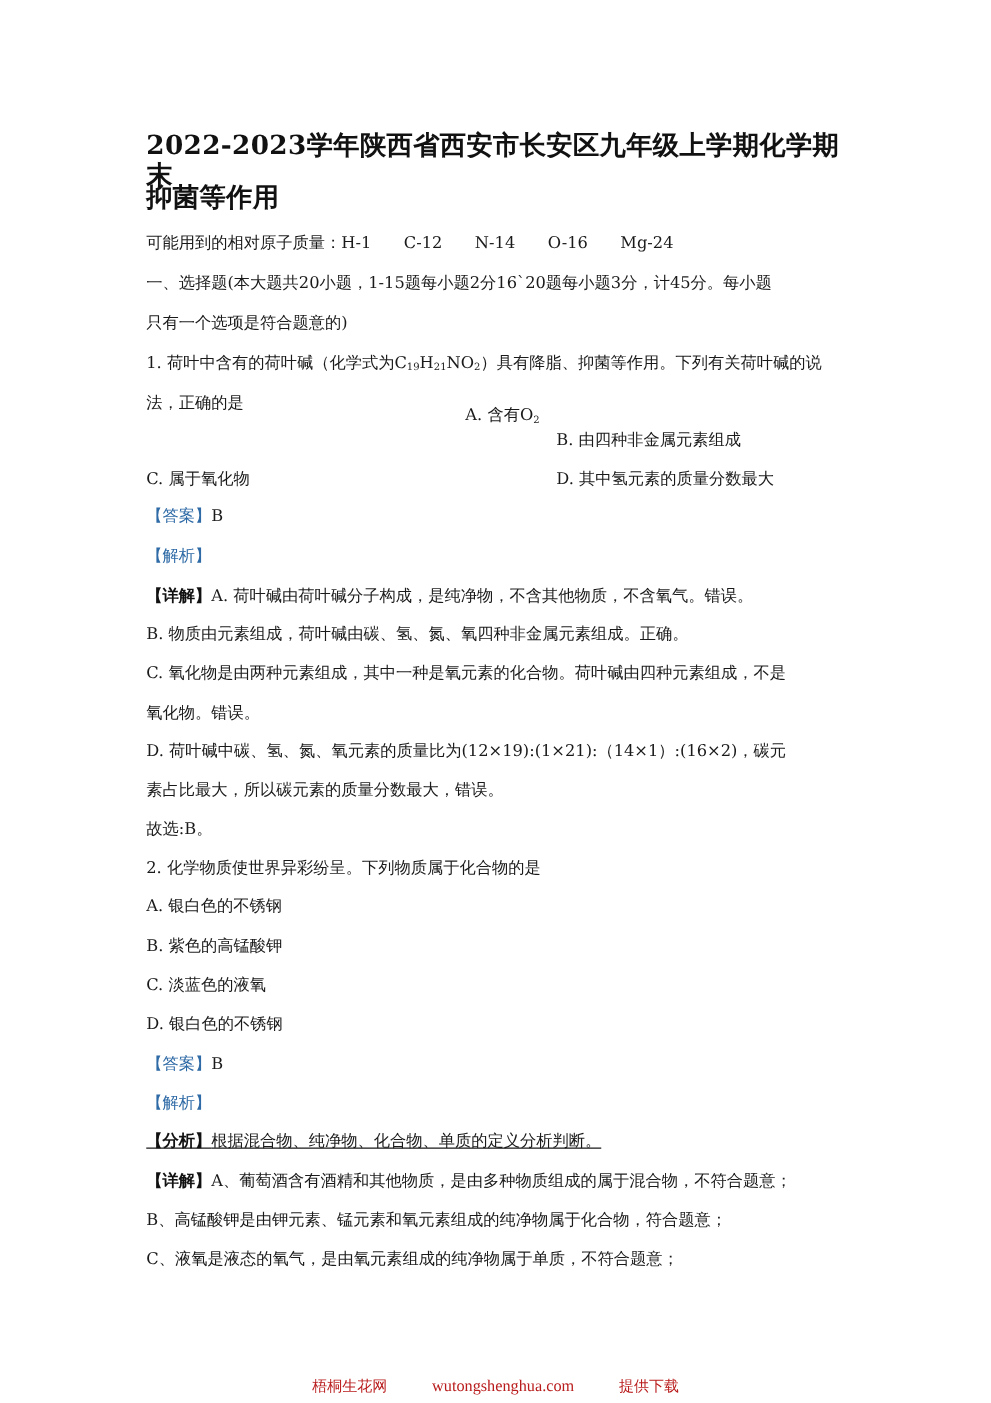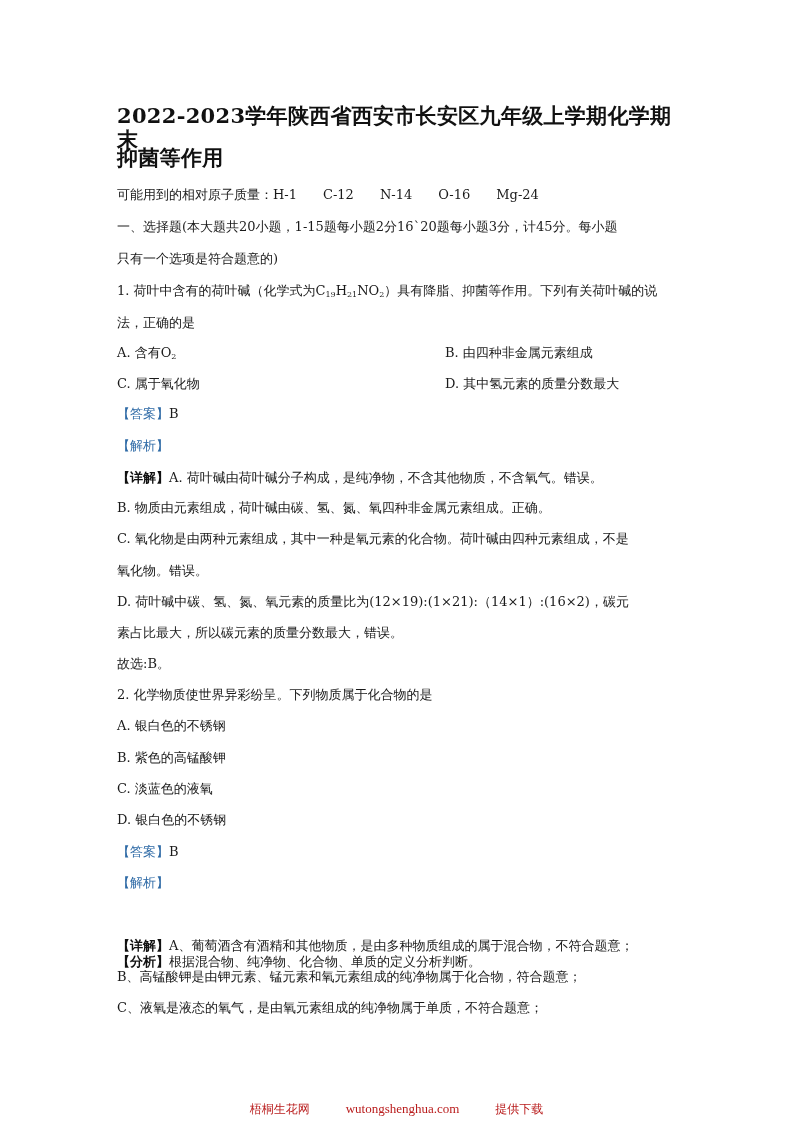--- a/index.html
+++ b/index.html
@@ -29,21 +29,21 @@
 
   <div class="line" style="top:187px;">可能用到的相对原子质量：H-1　　C-12　　N-14　　O-16　　Mg-24</div>
   <div class="line" style="top:219px;">一、选择题(本大题共20小题，1-15题每小题2分16`20题每小题3分，计45分。每小题</div>
   <div class="line" style="top:251px;">只有一个选项是符合题意的)</div>
 
   <div class="line" style="top:283px;">
     <span>1.  荷叶中含有的荷叶碱（化学式为C</span><sub>19</sub><span>H</span><sub>21</sub><span>NO</span><sub>2</sub><span>）具有降脂、抑菌等作用。下列有关荷叶碱的说</span>
   </div>
   <div class="line" style="top:315px;">法，正确的是</div>
 
-  <div class="line" style="top:345px;">
+  <div class="line" style="top:325px;text-align:center;">
     <span>A.  含有O</span><sub>2</sub>
   </div>
   <div class="opt-right" style="top:345px;">B.  由四种非金属元素组成</div>
   <div class="line" style="top:376px;">C.  属于氧化物</div>
   <div class="opt-right" style="top:376px;">D.  其中氢元素的质量分数最大</div>
 
   <div class="line" style="top:406px;">
     <span class="blue">【答案】</span><span>B</span>
   </div>
   <div class="line blue" style="top:438px;">【解析】</div>
@@ -62,21 +62,21 @@
   <div class="line" style="top:718px;">A.  银白色的不锈钢</div>
   <div class="line" style="top:750px;">B.  紫色的高锰酸钾</div>
   <div class="line" style="top:781px;">C.  淡蓝色的液氧</div>
   <div class="line" style="top:812px;">D.  银白色的不锈钢</div>
 
   <div class="line" style="top:844px;">
     <span class="blue">【答案】</span><span>B</span>
   </div>
   <div class="line blue" style="top:875px;">【解析】</div>
 
-  <div class="line" style="top:954px;">
+  <div class="line" style="top:906px;text-decoration:underline;">
     <span class="bk">【分析】</span><span>根据混合物、纯净物、化合物、单质的定义分析判断。</span>
   </div>
   <div class="line" style="top:969px;">B、高锰酸钾是由钾元素、锰元素和氧元素组成的纯净物属于化合物，符合题意；</div>
   <div class="line" style="top:938px;">
     <span class="bk">【详解】</span><span>A、葡萄酒含有酒精和其他物质，是由多种物质组成的属于混合物，不符合题意；</span>
   </div>
   <div class="line" style="top:1000px;">C、液氧是液态的氧气，是由氧元素组成的纯净物属于单质，不符合题意；</div>
 
   <div class="footer">
     <span>梧桐生花网</span>

